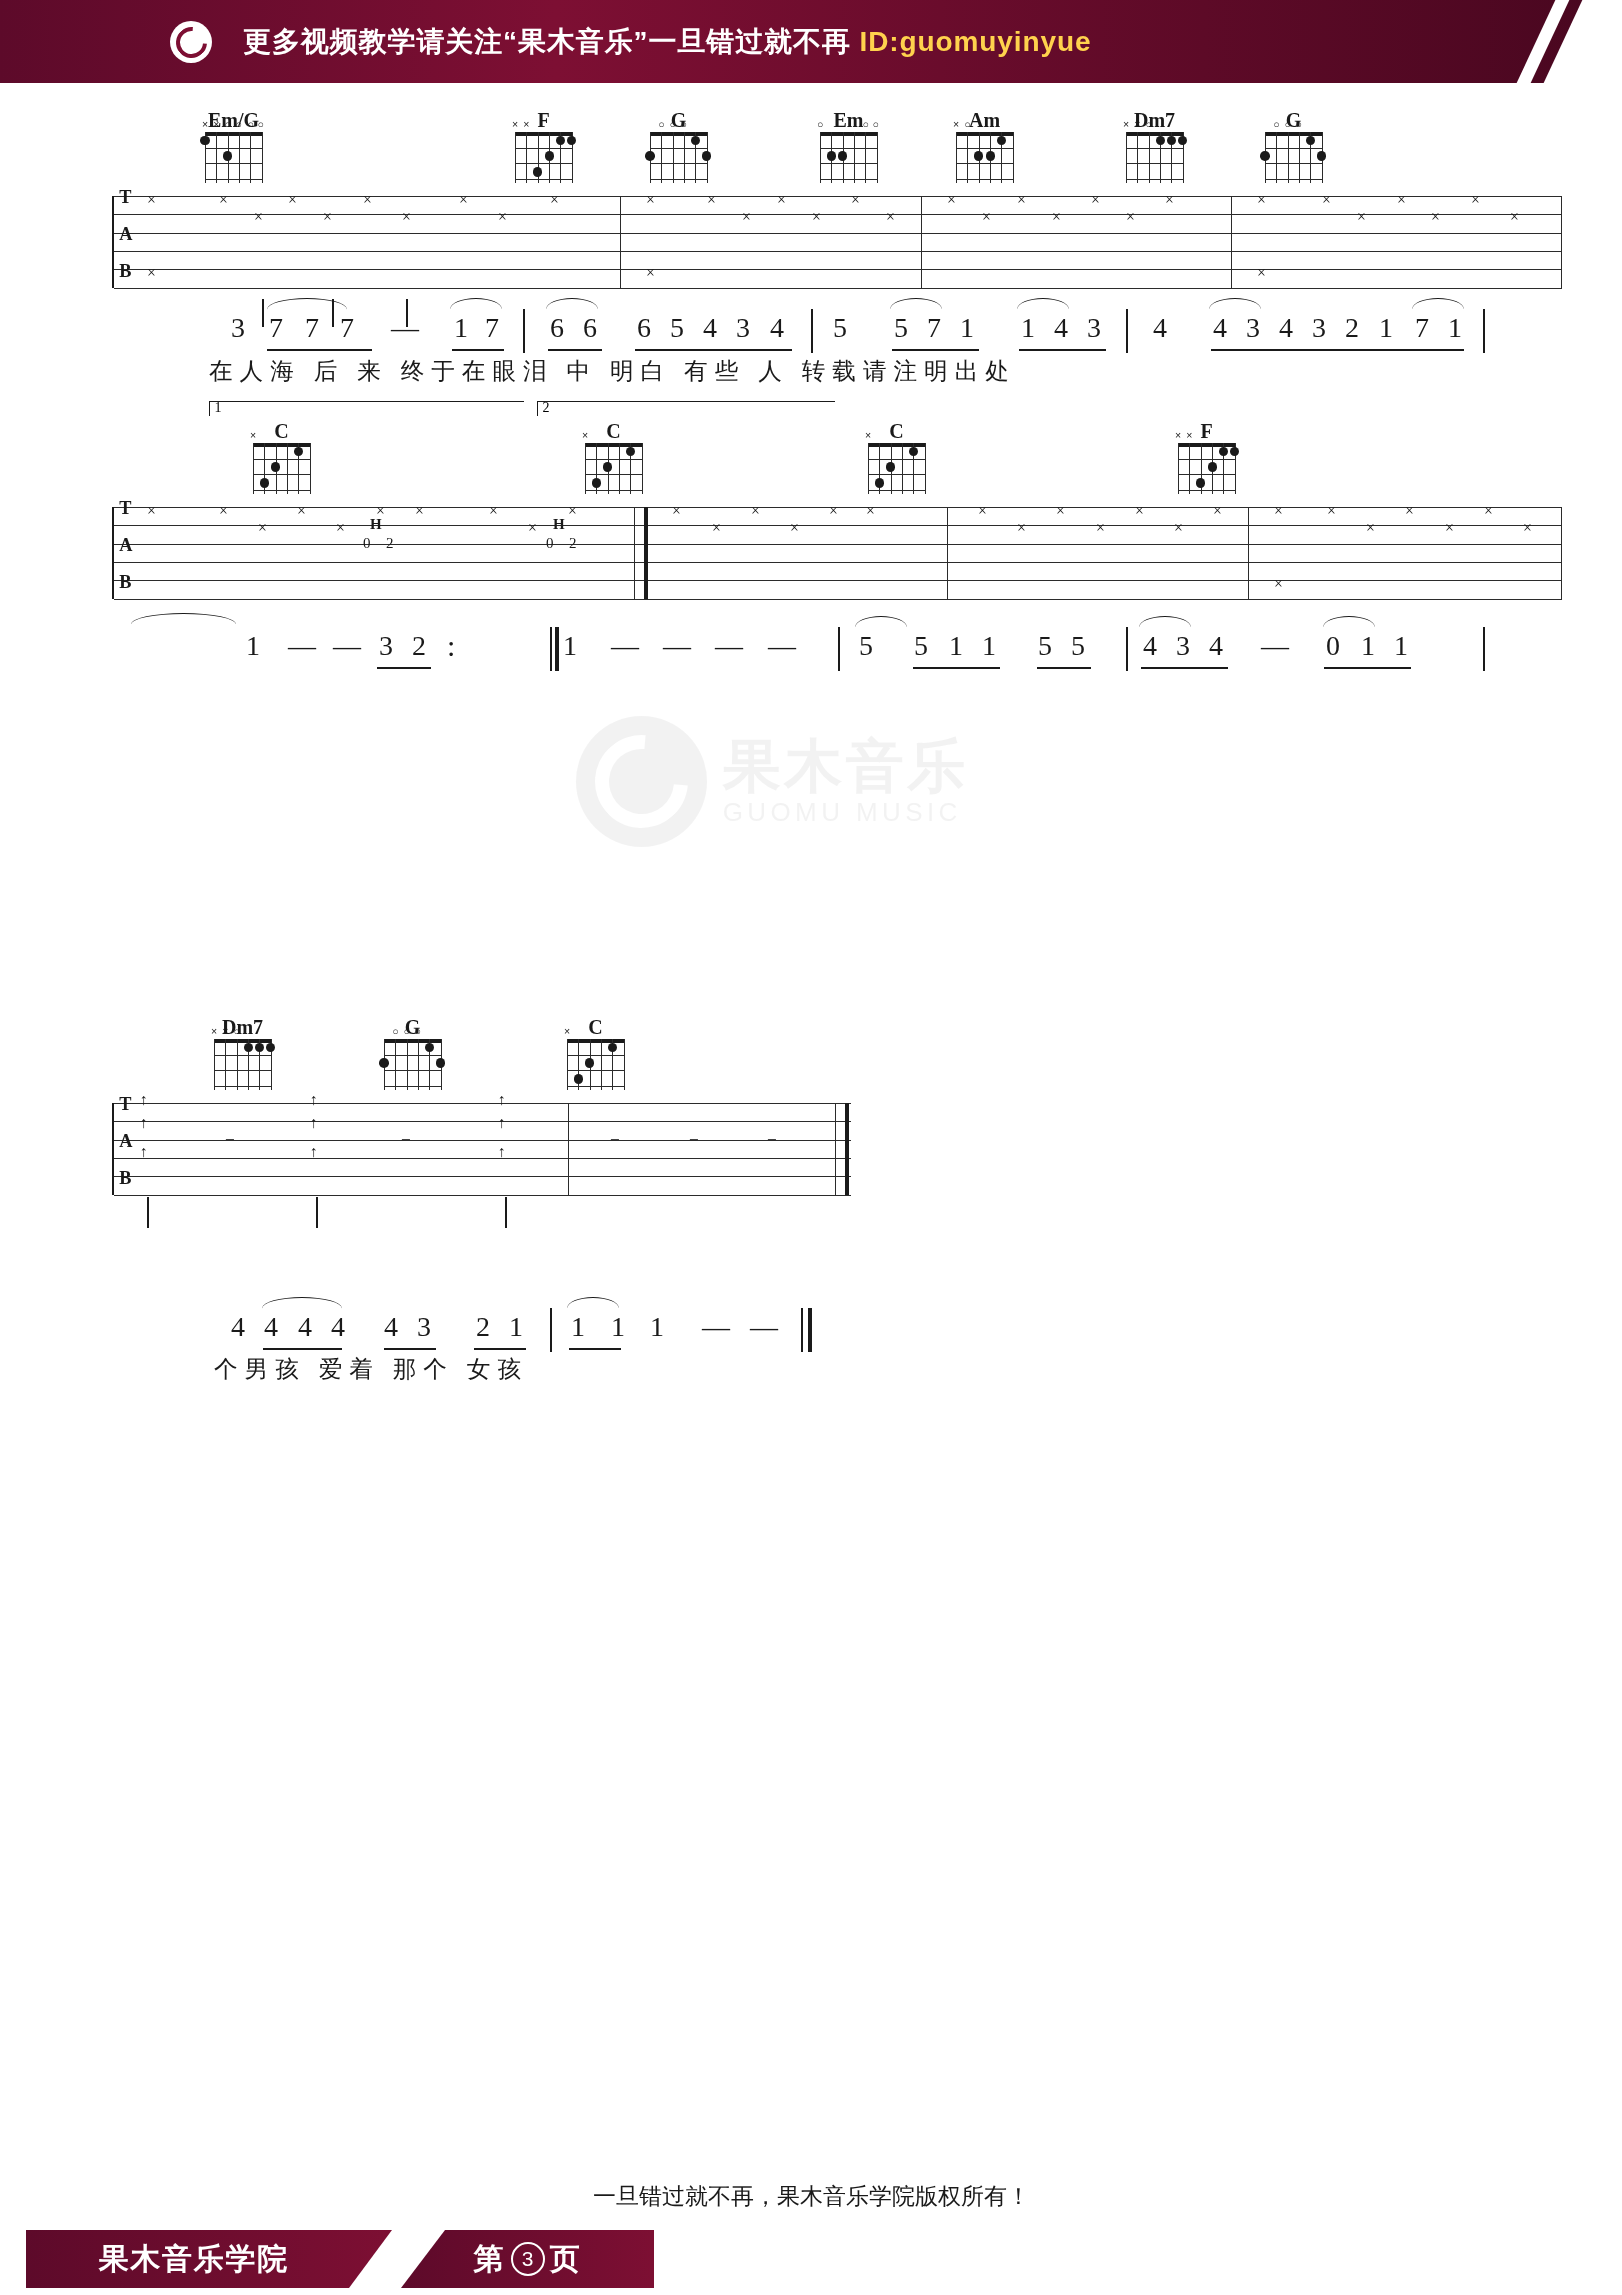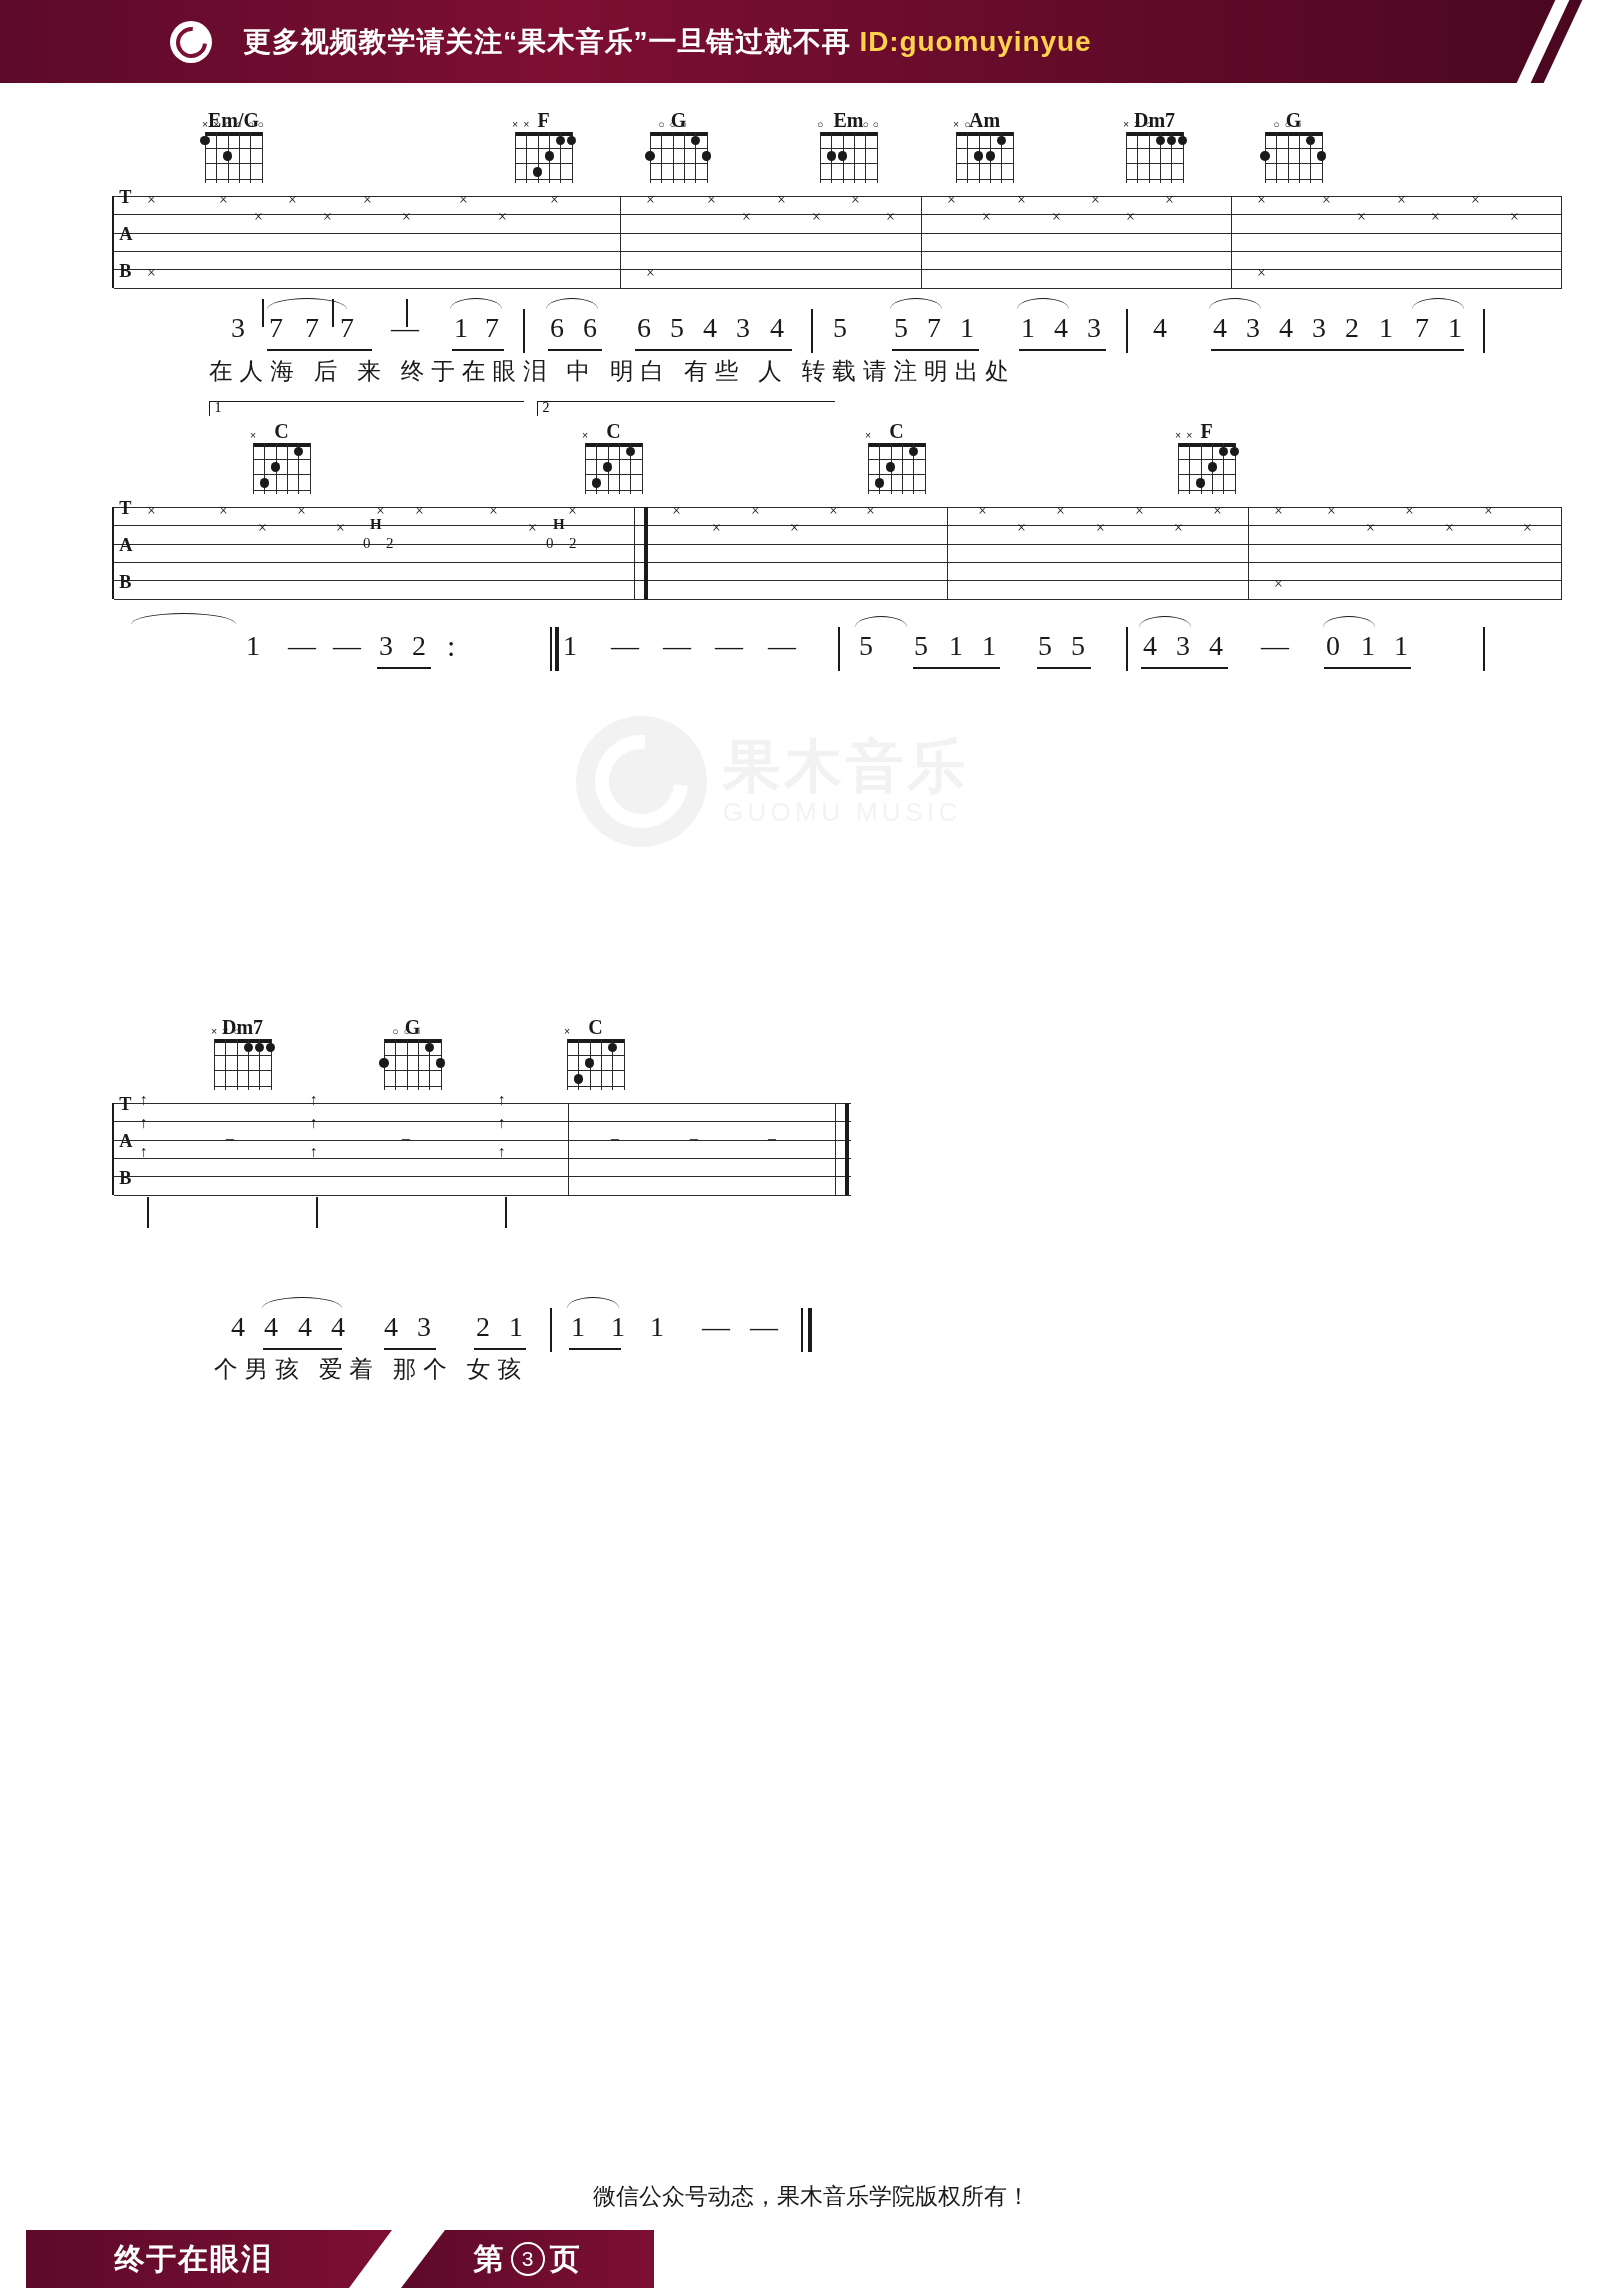--- a/index.html
+++ b/index.html
@@ -697,25 +697,25 @@
       <div class="beam" style="left:550px;top:-5.2px;width:1.7px;height:44px;"></div>
       <div class="beam" style="left:801px;top:-5.2px;width:1.7px;height:44px;"></div>
       <div class="beam" style="left:808px;top:-5.2px;width:4.4px;height:44px;"></div>
     </div>
 
     <div class="lyric" style="left:214px;top:366px;width:785px;letter-spacing:7px;">个男孩  爱着 那个 女孩</div>
   </div>
 
 </div>
 
-<div class="copyright">微信公众号动态，果木音乐学院版权所有！</div>
+<div class="copyright">一旦错过就不再，果木音乐学院版权所有！</div>
 
 <div class="footer">
   <div class="fbox f1">
-    <span class="f-label" style="margin-right:30.5px;">终于在眼泪</span>
+    <span class="f-label" style="margin-right:30.5px;">果木音乐学院</span>
   </div>
   <div class="fbox f2">
     <span class="f-label">第</span>
     <span class="page-num-circle">3</span>
     <span class="f-label">页</span>
   </div>
 </div>
 
 
 </body></html>

